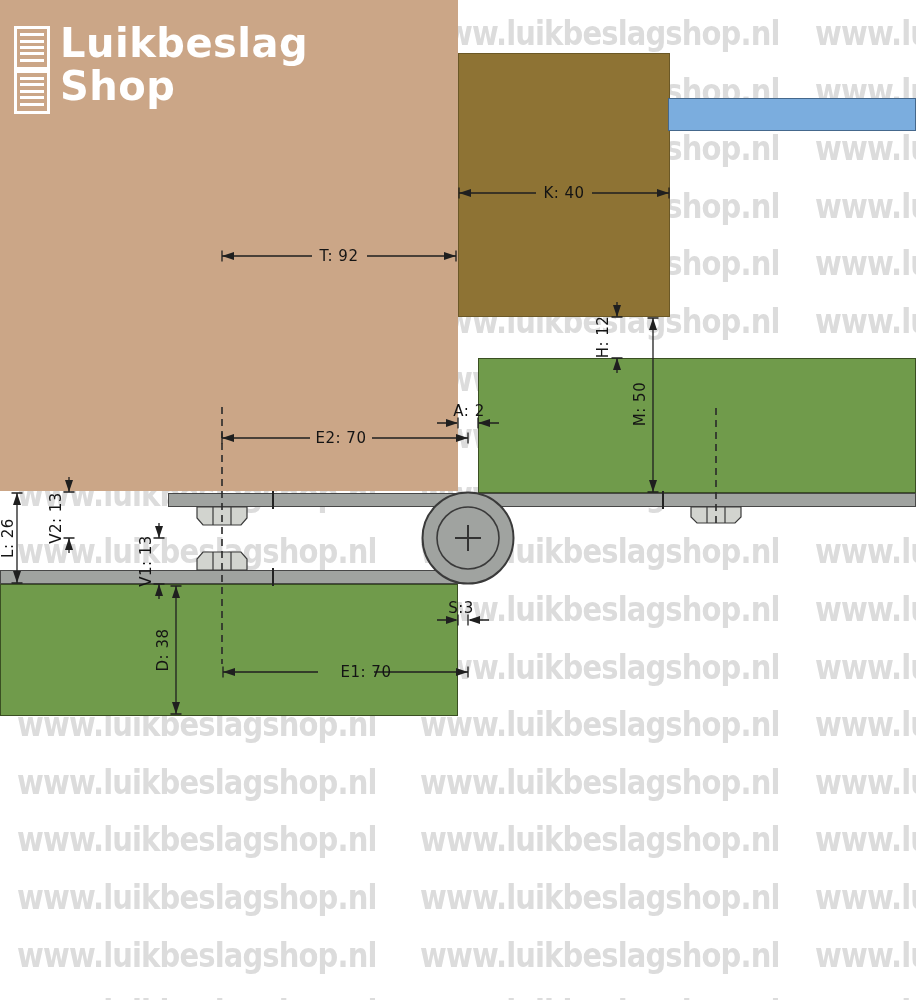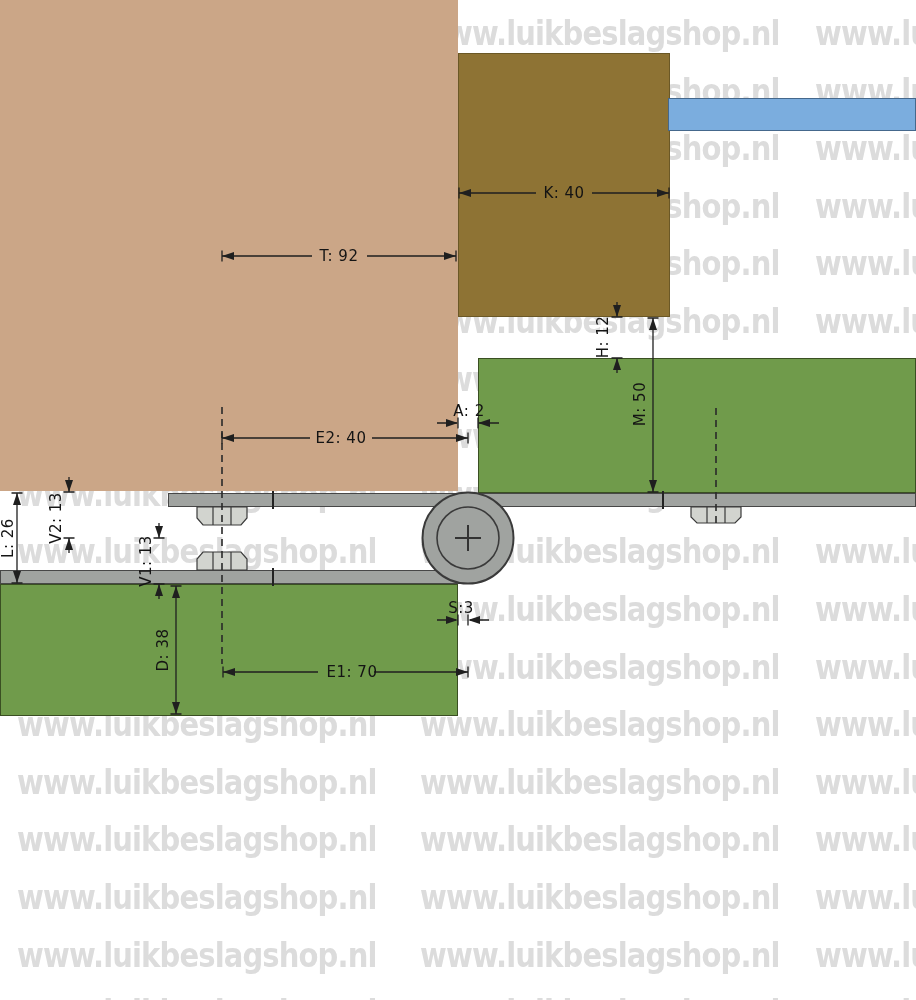--- a/index.html
+++ b/index.html
@@ -189,25 +189,39 @@
       <path d="M647.5,318 h11 M647.5,492 h11"></path>
       <path d="M170.5,586 h11 M170.5,714 h11"></path>
       <path d="M611.5,317 h11 M611.5,358 h11"></path>
       <path d="M63.5,492 h11 M63.5,538 h11"></path>
       <path d="M153.5,538 h11 M153.5,584 h11"></path>
     </g>
   </svg>
 
   <div class="dim" style="left:564px;top:193px">K: 40</div>
   <div class="dim" style="left:339px;top:256px">T: 92</div>
-  <div class="dim" style="left:341px;top:438px">E2: 40</div>
-  <div class="dim" style="left:352px;top:672px">E1: 70</div>
+  <div class="dim" style="left:341px;top:438px">E2: 70</div>
+  <div class="dim" style="left:366px;top:672px">E1: 70</div>
   <div class="dim" style="left:469px;top:411px">A: 2</div>
   <div class="dim" style="left:461px;top:608px">S:3</div>
   <div class="dim rot" style="left:603px;top:337px">H: 12</div>
   <div class="dim rot" style="left:640px;top:404px">M: 50</div>
   <div class="dim rot" style="left:56px; top:518px">V2: 13</div>
   <div class="dim rot" style="left:8px;  top:538px">L: 26</div>
   <div class="dim rot" style="left:146px;top:561px">V1: 13</div>
   <div class="dim rot" style="left:163px;top:650px">D: 38</div>
 
+  <div id="logo">
+    <div id="logo-icon">
+      <div class="panel">
+          <div class="slats"></div>
+        </div>
+      <div class="panel">
+          <div class="slats"></div>
+        </div>
+    </div>
+    <div id="logo-text">
+      <div>Luikbeslag</div>
+      <div>Shop</div>
+    </div>
+  </div>
 
 </div>
 
 </body></html>

